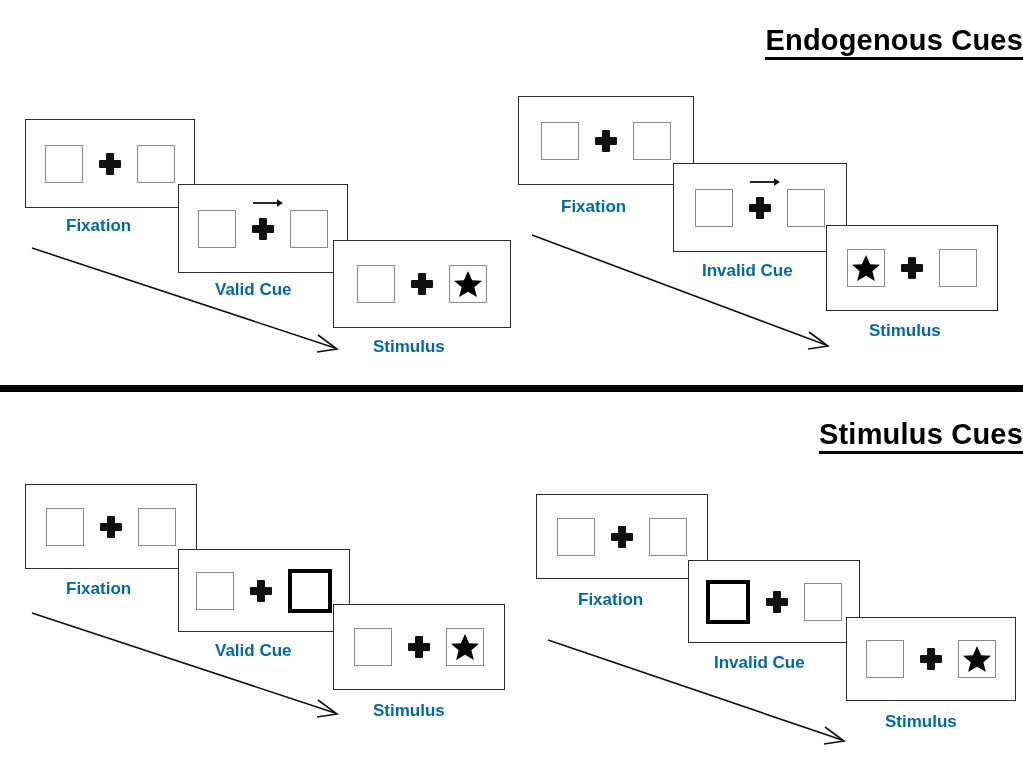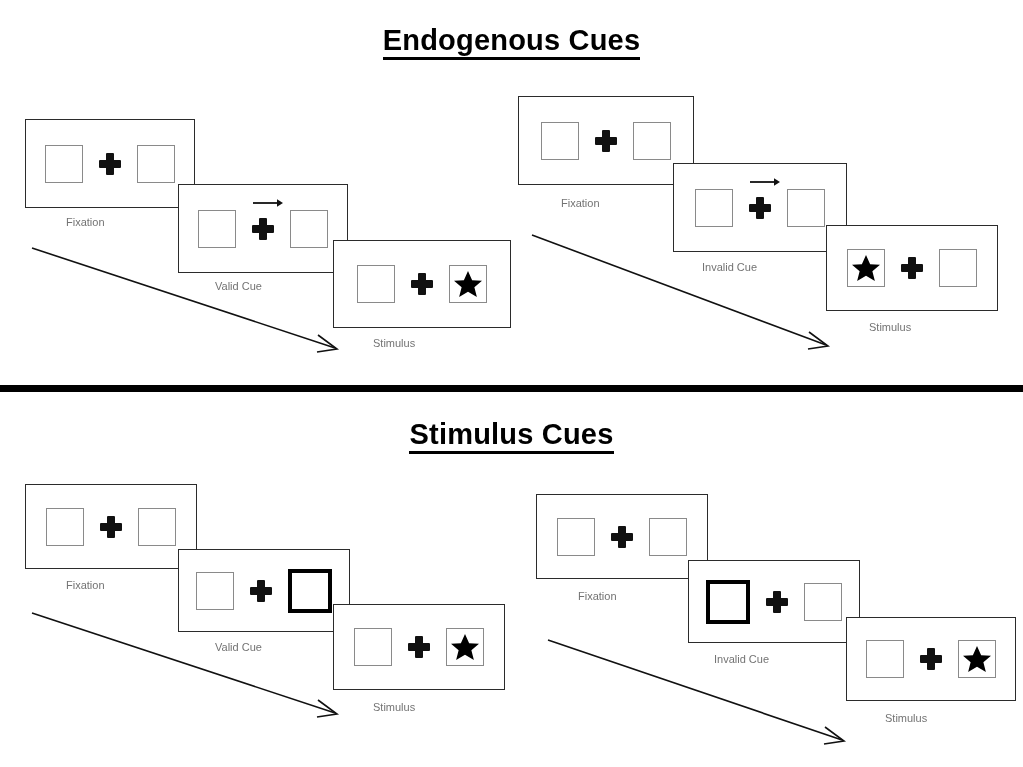--- a/index.html
+++ b/index.html
@@ -11,21 +11,21 @@
     width: 1023px;
     height: 767px;
     position: relative;
     font-family: "Liberation Sans", sans-serif;
     overflow: hidden;
   }
 
   .section-title {
     position: absolute;
     width: 100%;
-    text-align: center;
+    text-align: right;
     font-size: 29px;
     font-weight: bold;
     color: #000000;
     letter-spacing: 0.2px;
   }
   .section-title span {
     border-bottom: 3px solid #000000;
     padding-bottom: 1px;
   }
 
@@ -115,23 +115,23 @@
   .cue-arrow {
     position: absolute;
     top: -17px;
     left: 3px;
     width: 30px;
     height: 12px;
   }
 
   .card-label {
     position: absolute;
-    font-size: 11px;
-    font-weight: normal;
-    color: #737373;
+    font-size: 17px;
+    font-weight: bold;
+    color: #0369a1;
     white-space: nowrap;
   }
 
   .flow-arrow {
     position: absolute;
     overflow: visible;
   }
 
   .quadrant {
     position: absolute;

